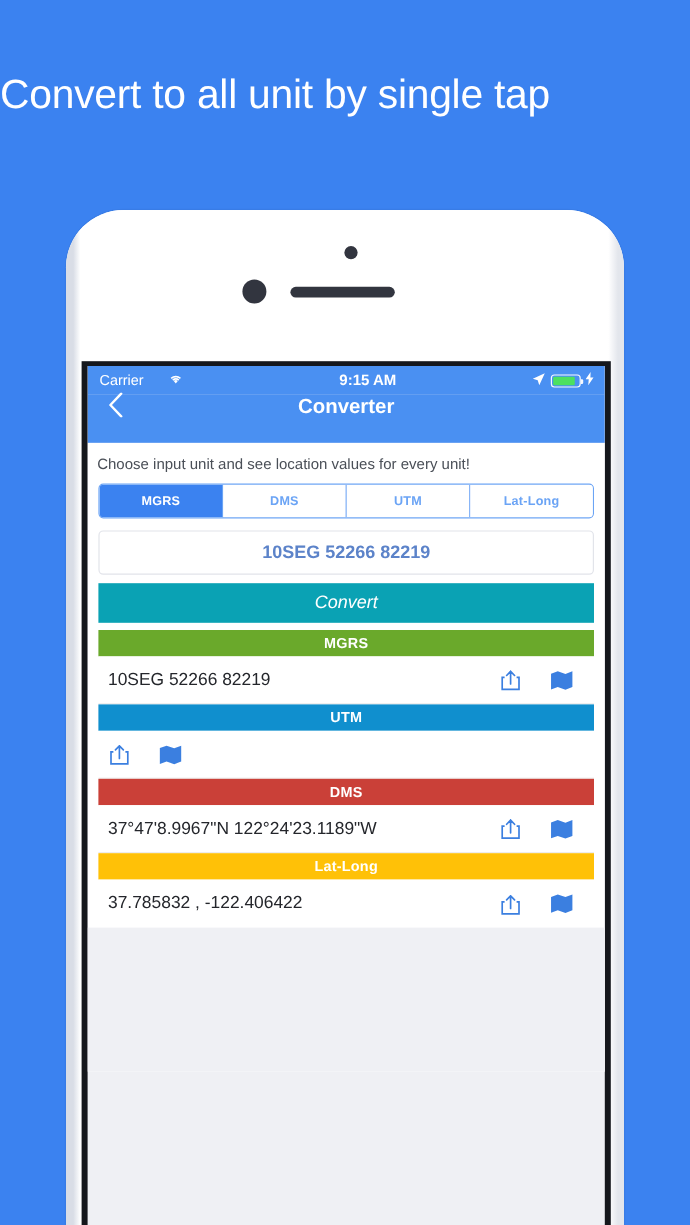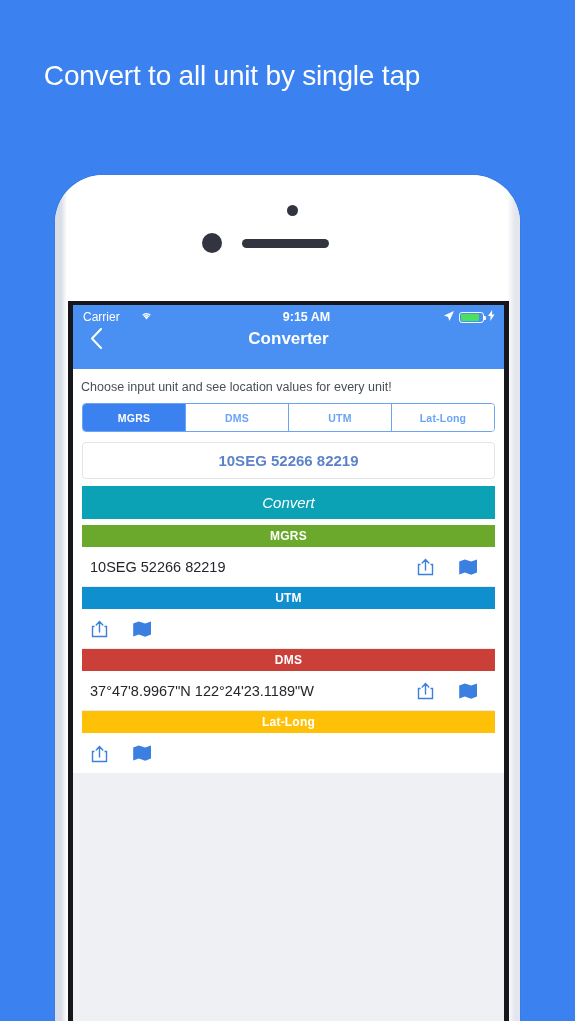--- a/index.html
+++ b/index.html
@@ -4,22 +4,22 @@
 <style>
   html,body{margin:0;padding:0;}
   body{
     width:575px;height:1021px;
     background:#3b82f0;
     font-family:"Liberation Sans",sans-serif;
     overflow:hidden;position:relative;
   }
   .headline{
     position:absolute;top:60px;left:0;width:464px;
-    text-align:center;color:#ffffff;
-    font-size:28px;font-weight:400;letter-spacing:-0.2px;
+    text-align:left;color:#ffffff;
+    font-size:34px;font-weight:400;letter-spacing:-0.2px;
     white-space:nowrap;
   }
   
   .phone{
     position:absolute;left:55px;top:175px;
     width:465px;height:860px;
     background:#ffffff;
     border-radius:48px 48px 0 0;
     box-shadow:0 0 0 1px rgba(0,0,0,0.04);
   }
@@ -247,20 +247,21 @@
             <span>
               <svg width="21" height="18" viewBox="0 0 21 18">
                   <path d="M1.2 3.4l5.6-2v13.2l-5.6 2zM6.8 1.4l6.4 2.2v13.2L6.8 14.6zM13.2 3.6l5.8-2.2v13.2l-5.8 2.2z" fill="#3b7fe0"></path>
                 </svg>
             </span>
           </div>
         </div>
 
         <div class="sec-head" style="background:#ffc107">Lat-Long</div>
         <div class="sec-row" style="border-bottom:none">
+          <div class="sec-val">37.785832 , -122.406422</div>
           <div class="acts">
             <span>
               <svg width="19" height="19" viewBox="0 0 19 19">
                   <path d="M4.5 7.5h-2v10h14v-10h-2" stroke="#3b7fe0" stroke-width="1.4" fill="none"></path>
                   <path d="M9.5 13V2.5M9.5 2.5L6.2 5.9M9.5 2.5l3.3 3.4" stroke="#3b7fe0" stroke-width="1.4" fill="none" stroke-linecap="round"></path>
                 </svg>
             </span>
             <span>
               <svg width="21" height="18" viewBox="0 0 21 18">
                   <path d="M1.2 3.4l5.6-2v13.2l-5.6 2zM6.8 1.4l6.4 2.2v13.2L6.8 14.6zM13.2 3.6l5.8-2.2v13.2l-5.8 2.2z" fill="#3b7fe0"></path>

